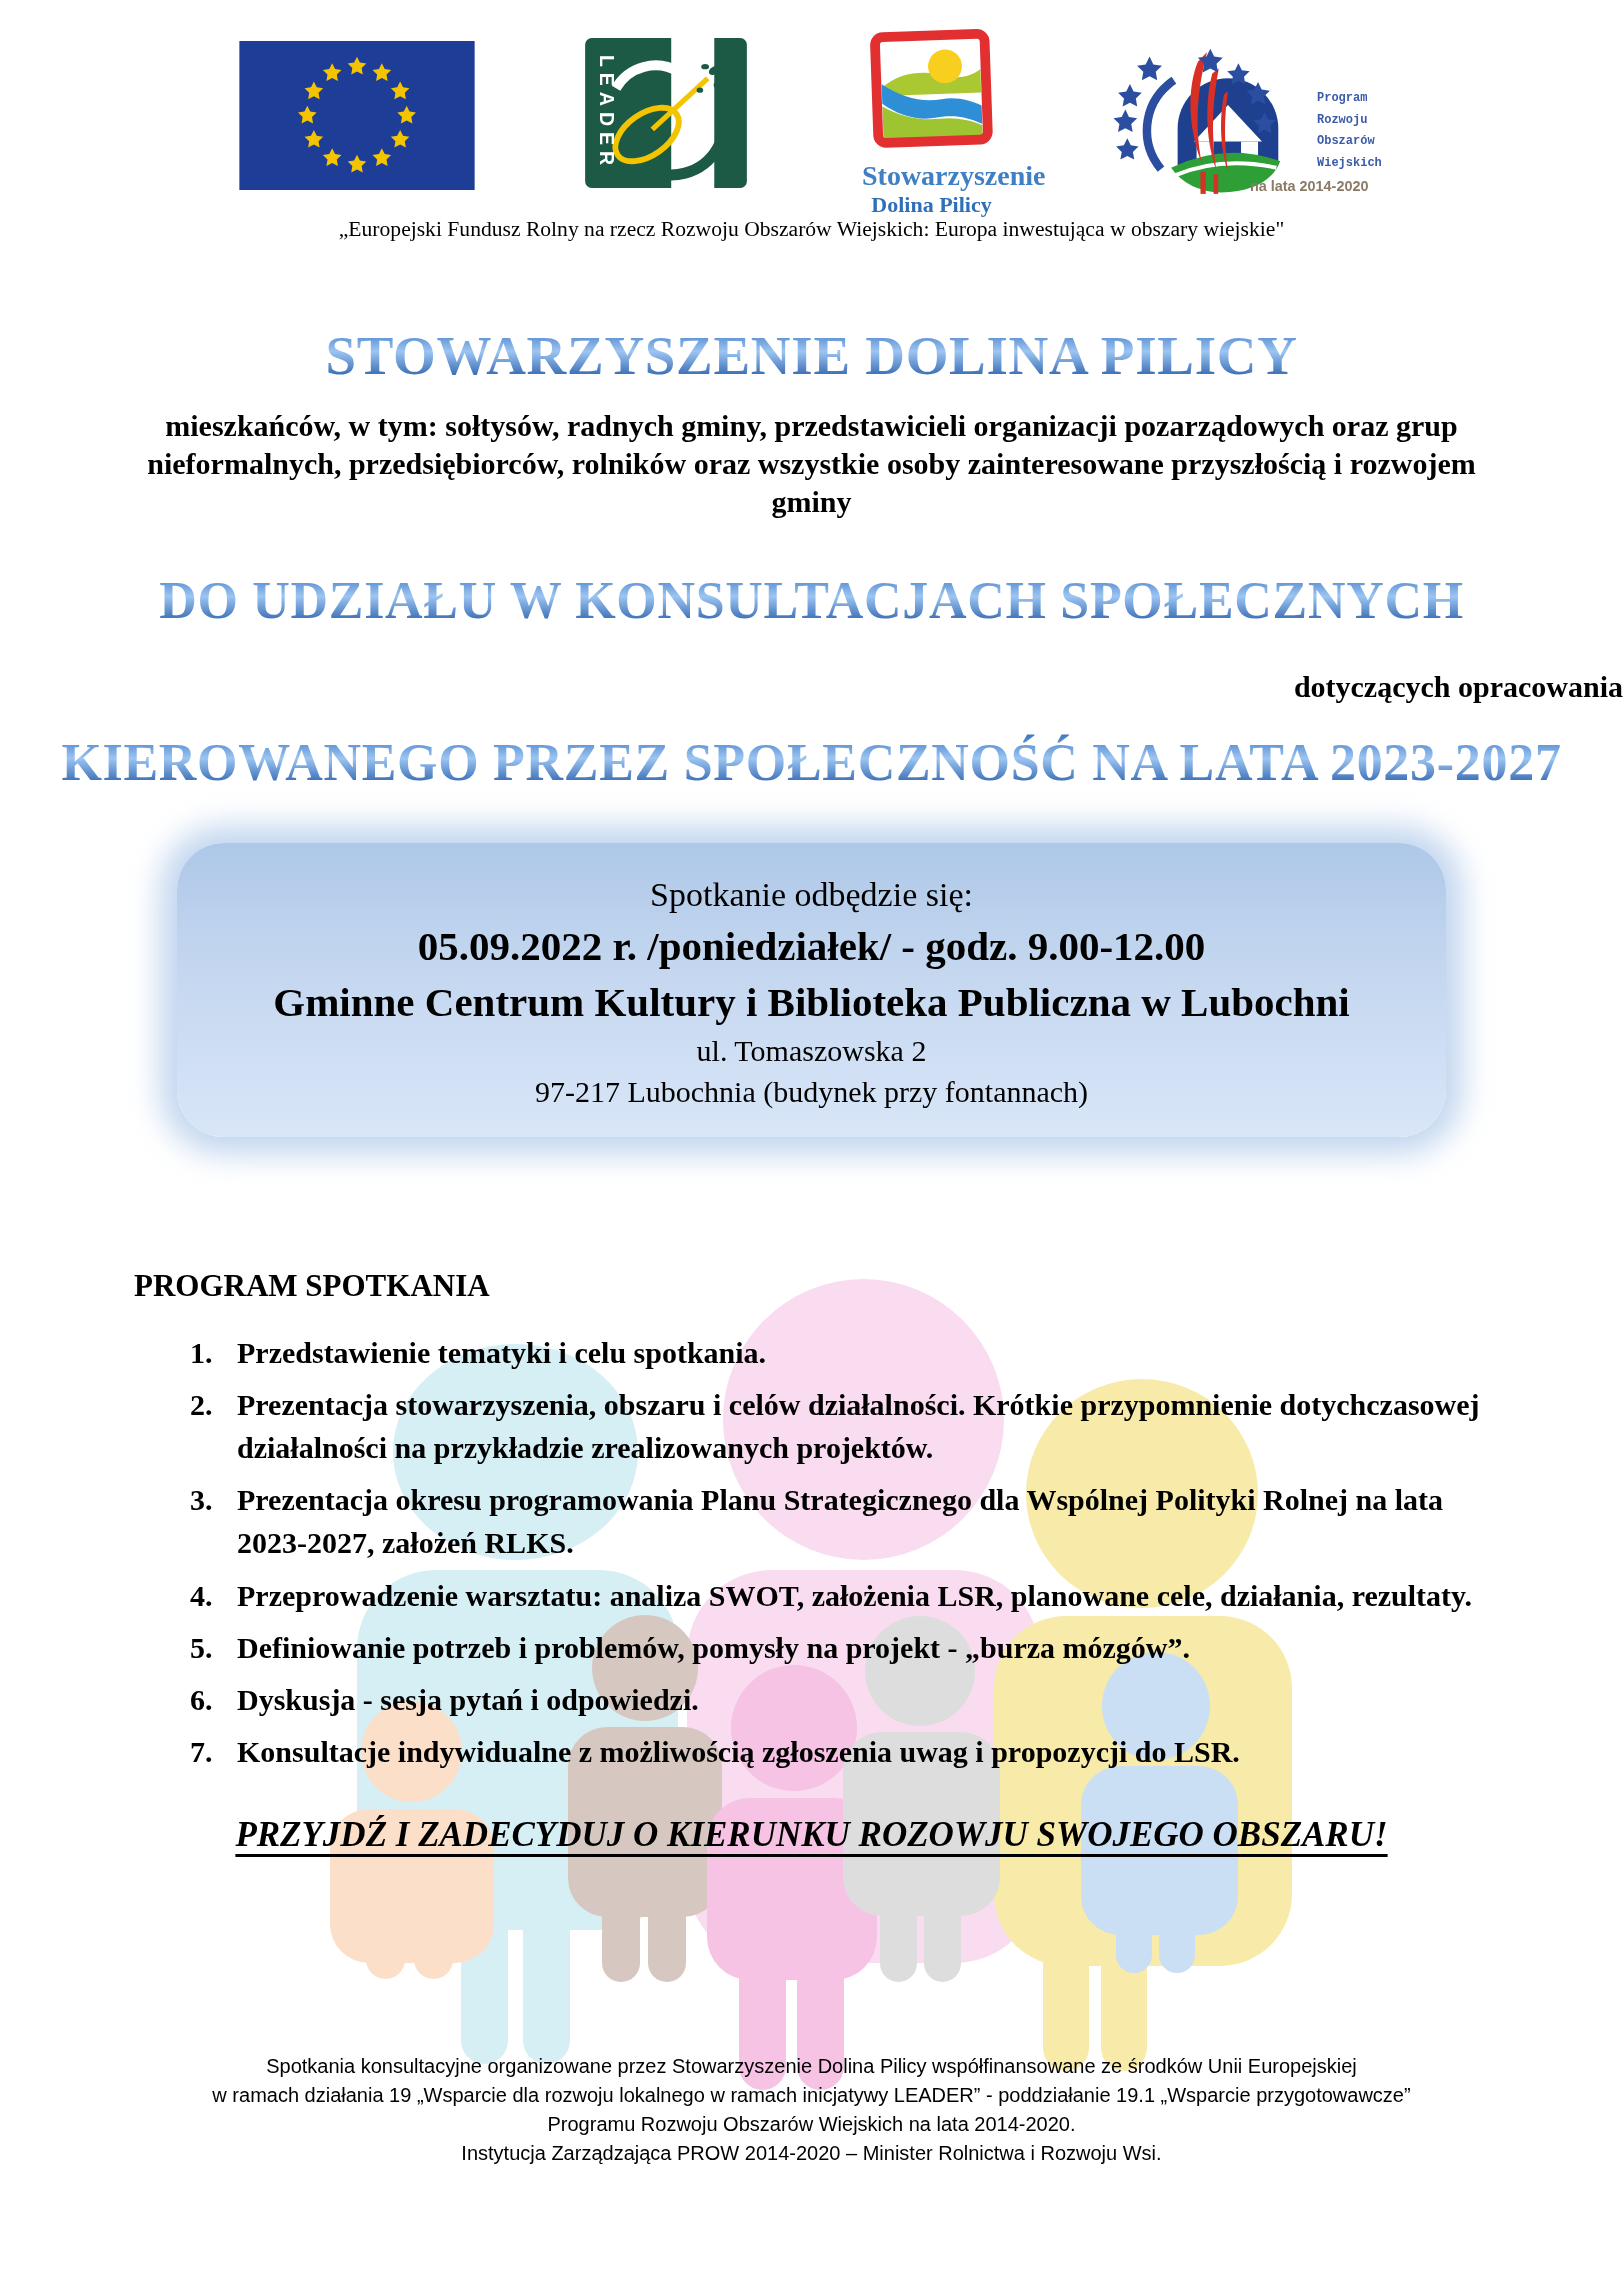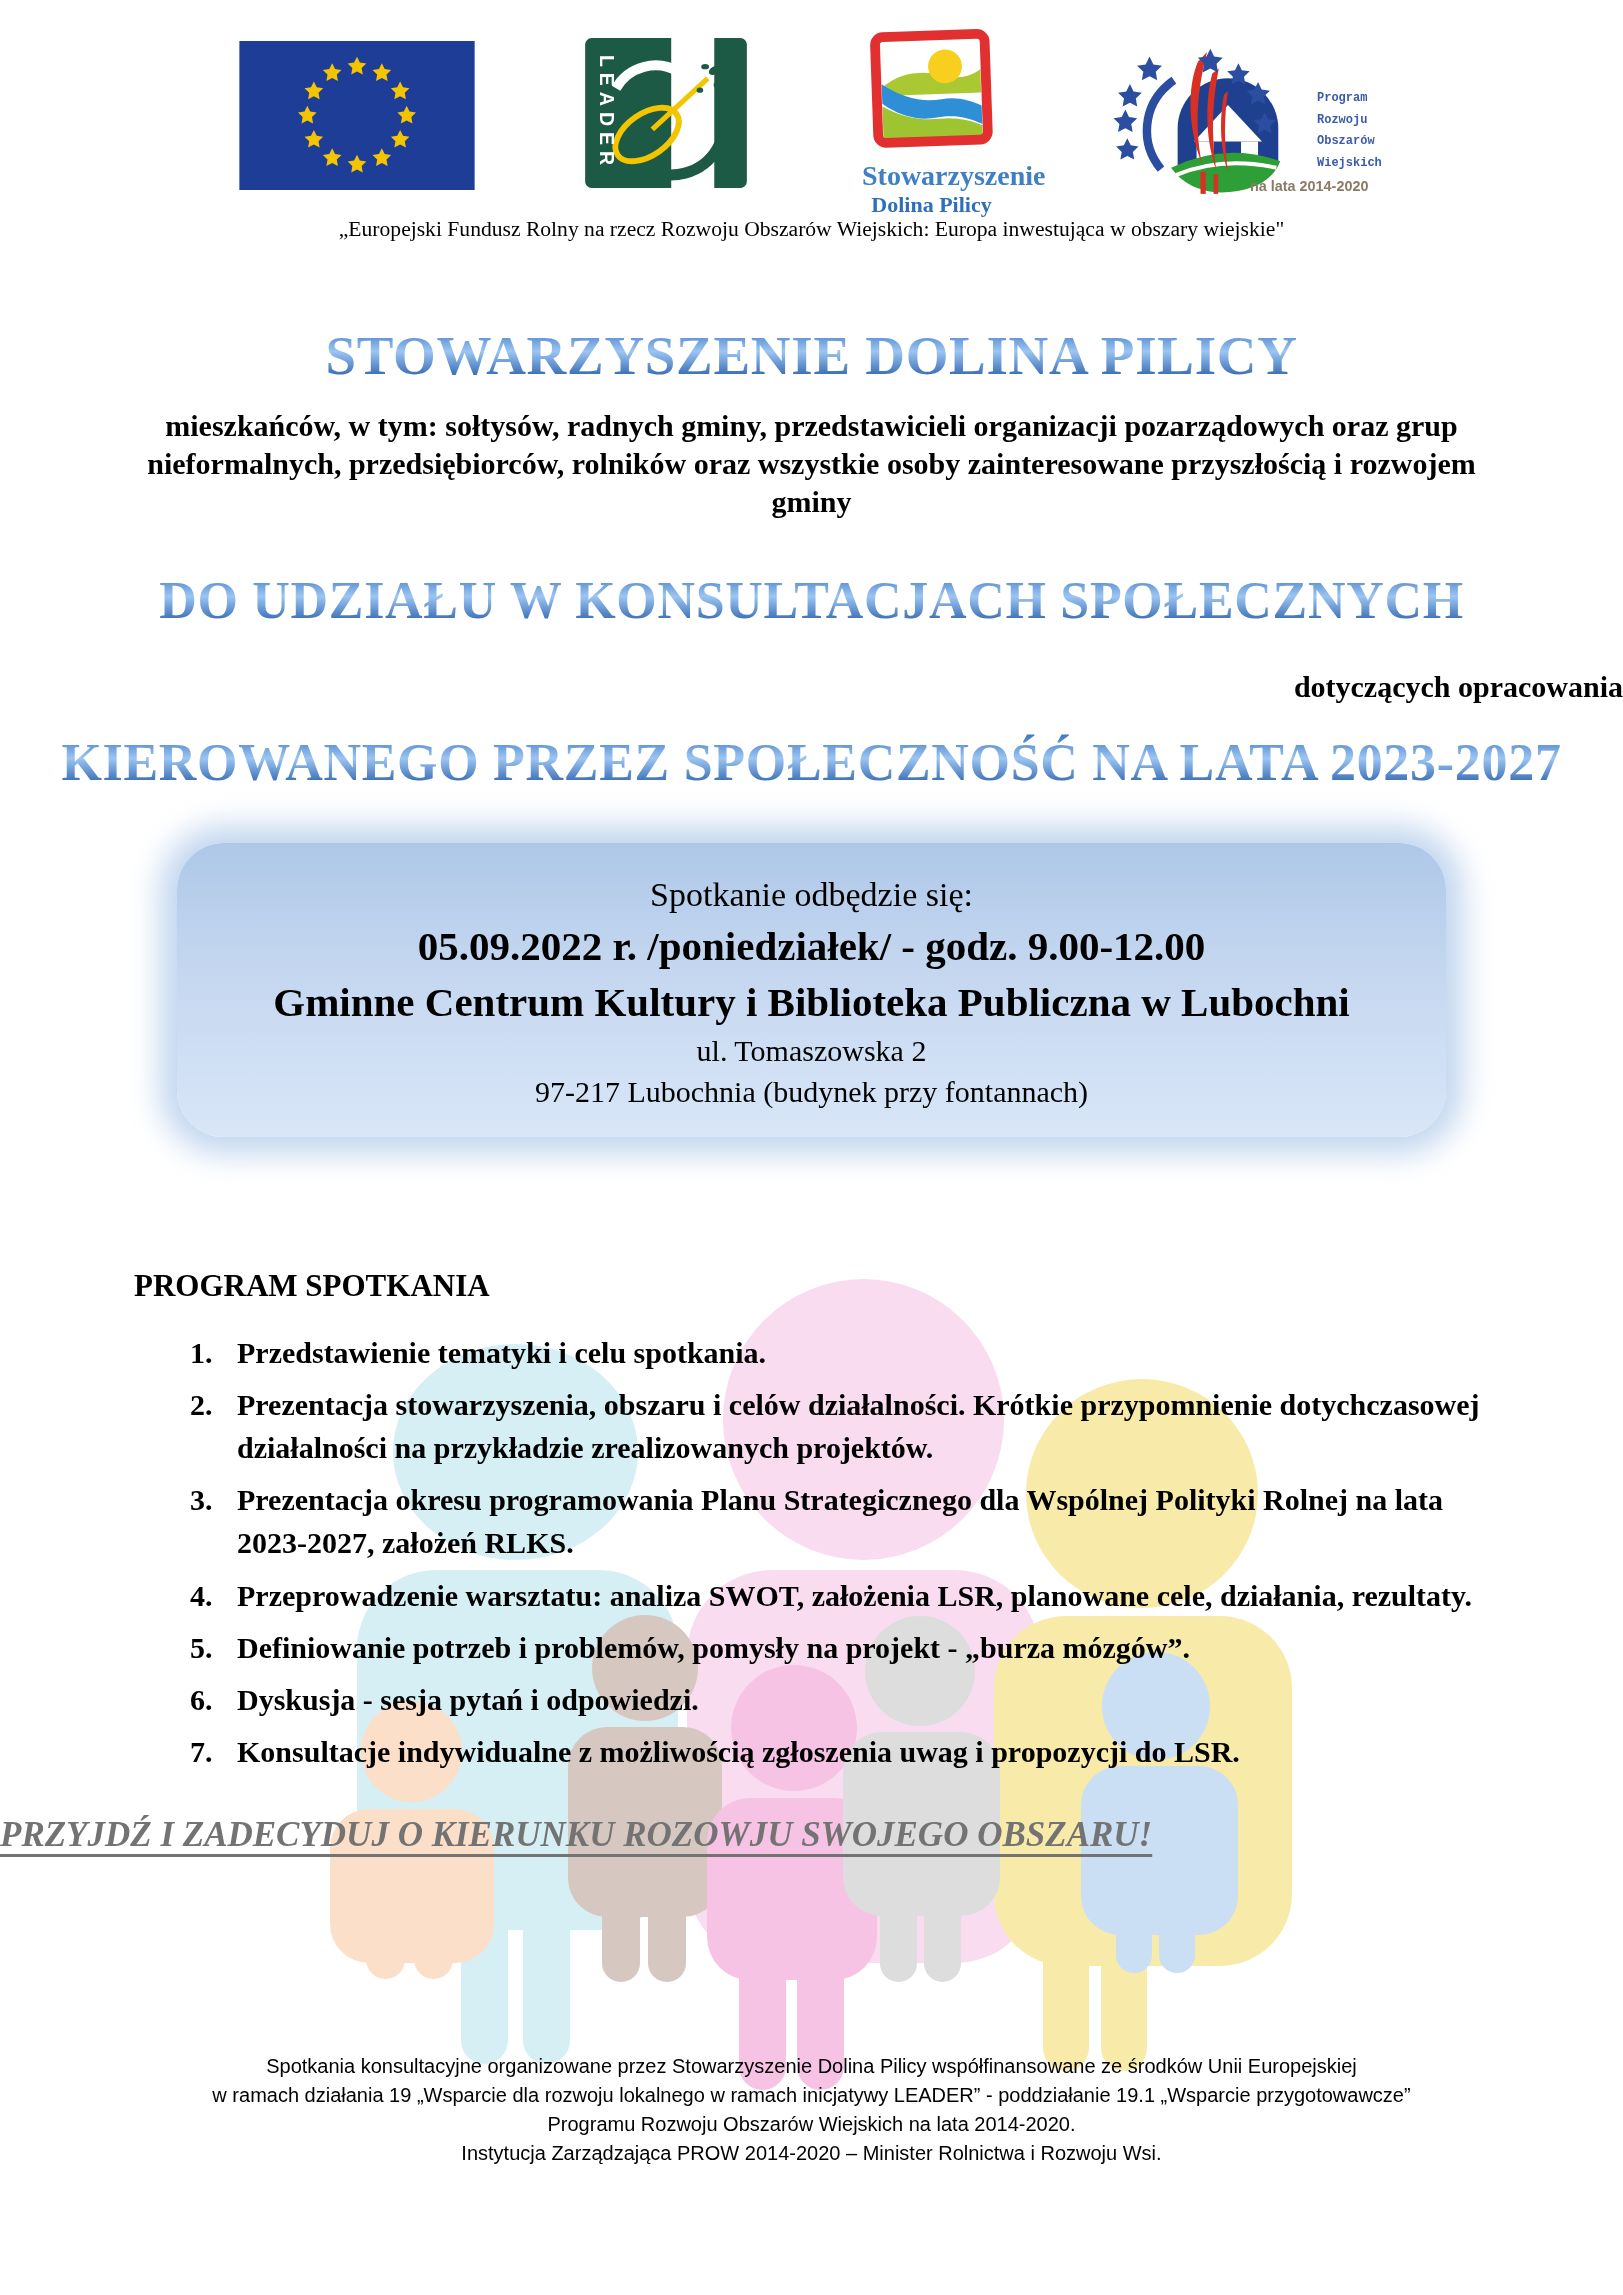--- a/index.html
+++ b/index.html
@@ -56,23 +56,23 @@
     margin:27.5px 124px 0 190px;padding:0;list-style:none;counter-reset:item;
   }
   ol.program-list li{
     display:flex;counter-increment:item;
     font-weight:bold;font-size:30px;line-height:43px;margin-bottom:9.2px;
   }
   ol.program-list li::before{
     content:counter(item) ".";flex:0 0 47px;
   }
   .cta{
-    margin-top:41px;
+    margin-top:41px;text-align:center;
     font-size:35px;line-height:42px;font-weight:bold;font-style:italic;
-    color:#737373;
+    color:#000000;
   }
   .cta span{
     text-decoration:underline;text-decoration-thickness:2.6px;text-underline-offset:7.9px;
   }
   .footer{
     margin:196px auto 0;width:1406px;text-align:center;
     font-family:"Liberation Sans","DejaVu Sans",sans-serif;
     font-size:20px;line-height:29px;
   }
   

